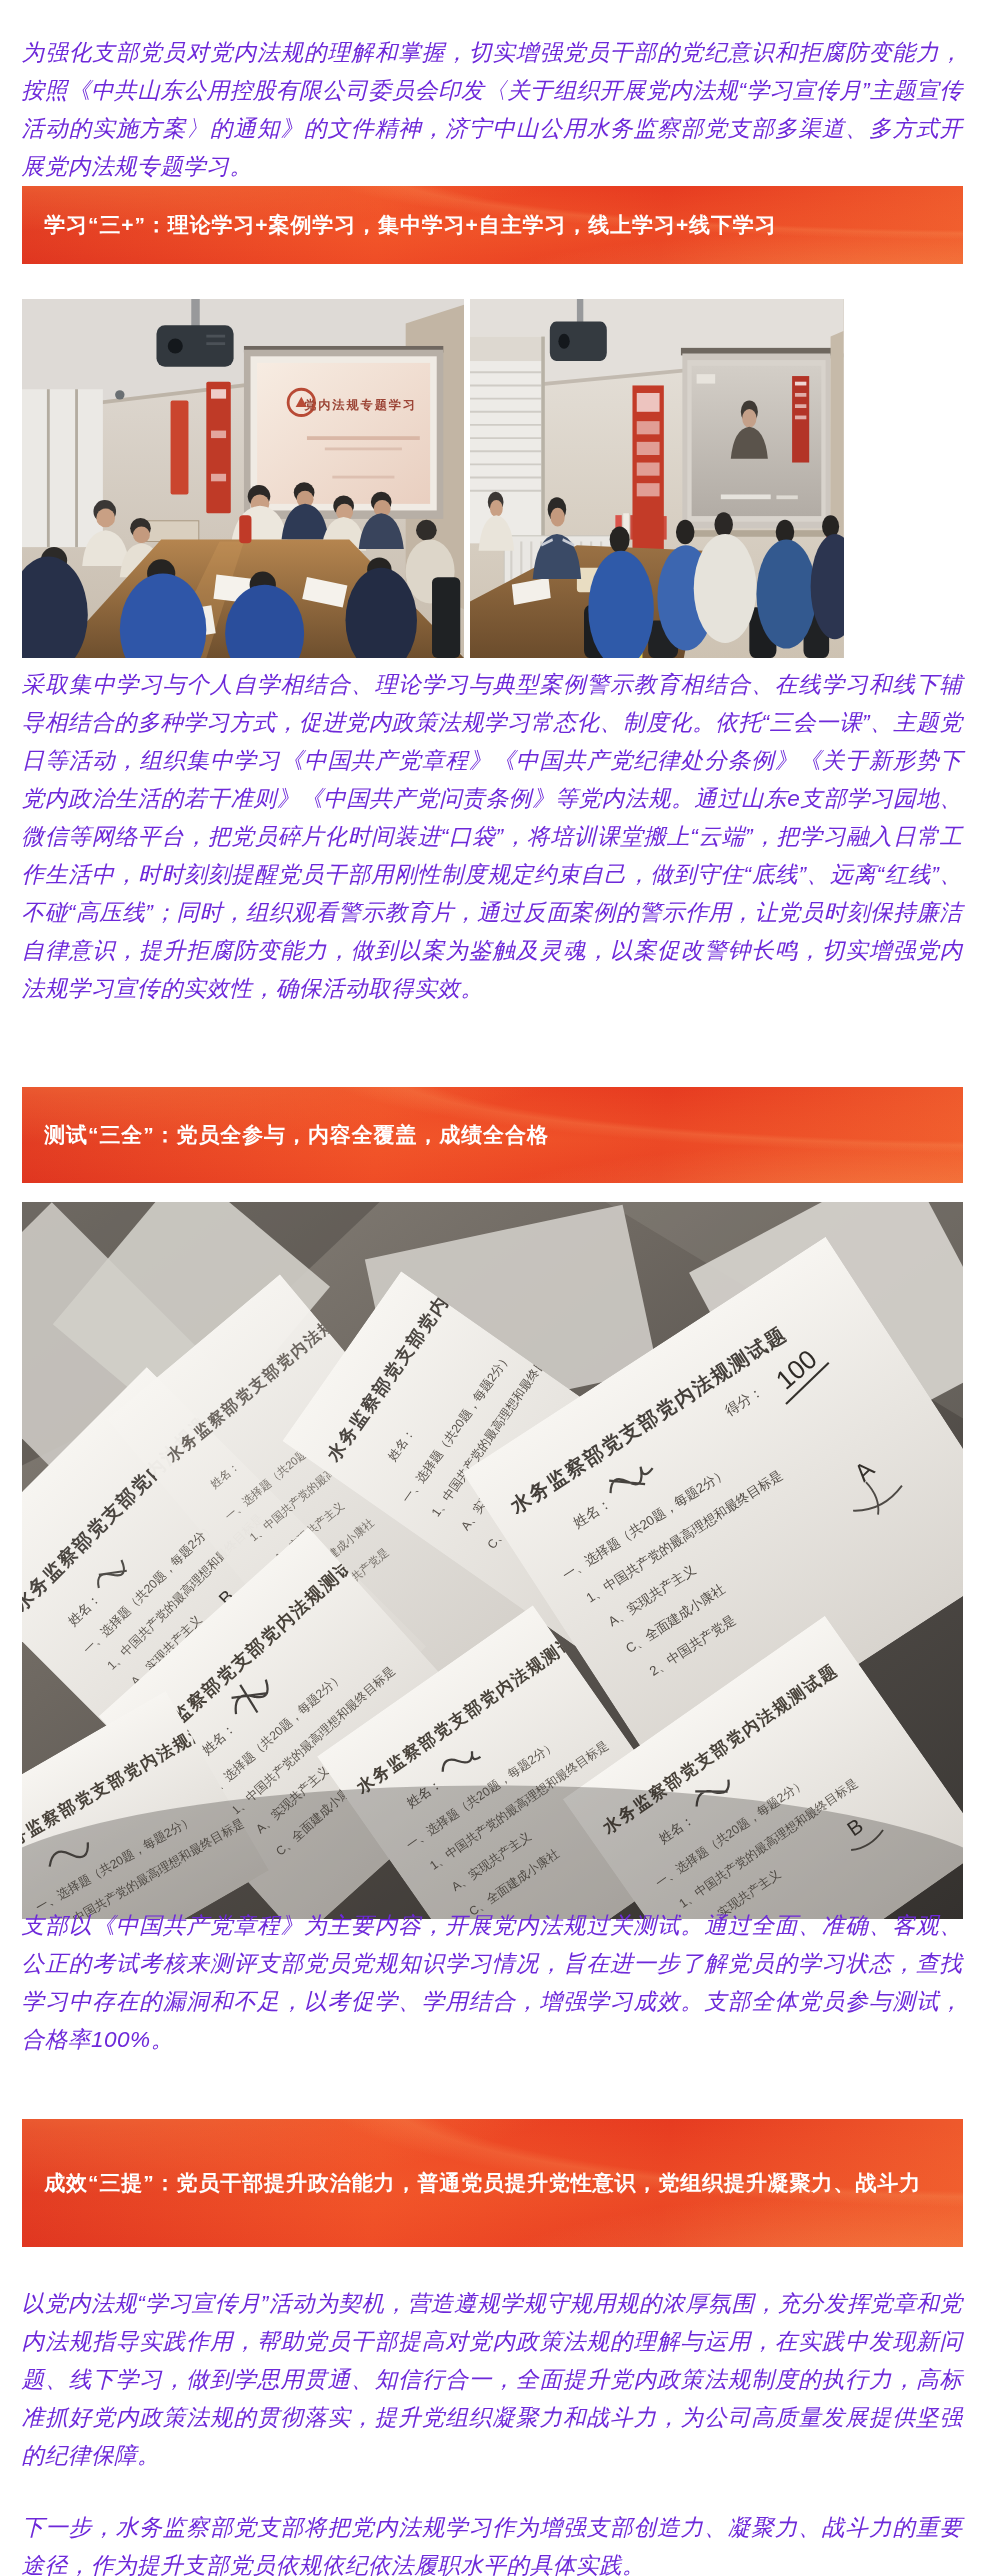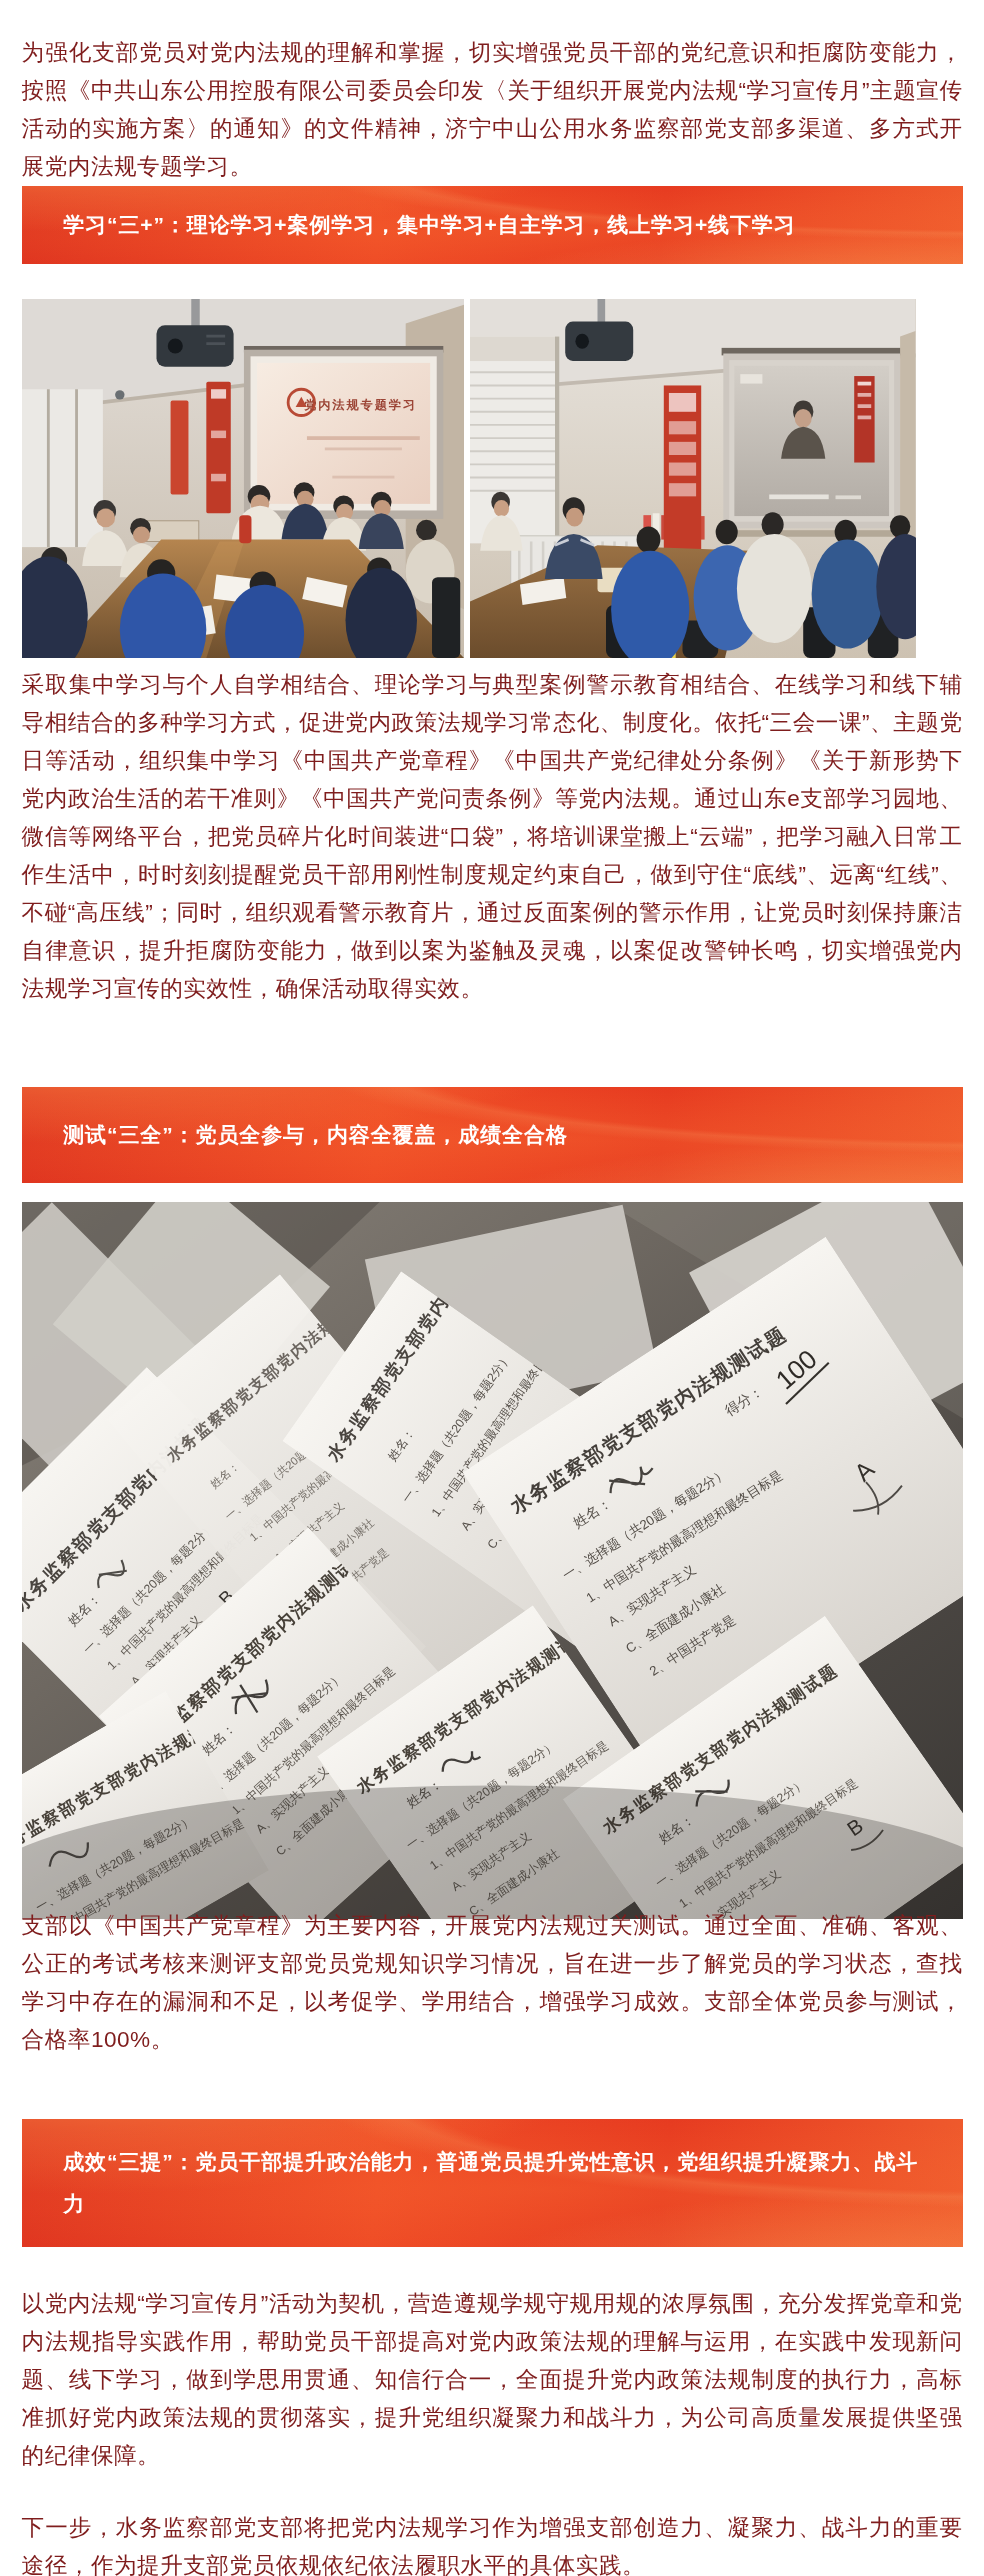--- a/index.html
+++ b/index.html
@@ -4,43 +4,43 @@
 <style>
   html,body{margin:0;padding:0;}
   body{
     width:984px;height:2576px;position:relative;background:#ffffff;
     font-family:"Liberation Sans","DejaVu Sans",sans-serif;
     overflow:hidden;
   }
   .para{
     position:absolute;left:21.6px;width:941px;
     font-size:22.6px;line-height:38px;letter-spacing:0.5px;
-    color:#7f1d1d;text-align:justify;white-space:pre-wrap;
+    color:#6d28d9;text-align:justify;white-space:pre-wrap;font-style:italic;
   }
   .banner{
     position:absolute;left:21.6px;width:941px;box-sizing:border-box;
     display:flex;align-items:center;padding:0 28px 0 22.6px;
     color:#ffffff;font-weight:bold;font-size:21px;letter-spacing:0.9px;line-height:42px;
     overflow:hidden;
     background:
       radial-gradient(95% 170% at 6% -40%, rgba(255,156,78,.60) 0%, rgba(255,156,78,0) 58%),
       radial-gradient(80% 150% at 90% 140%, rgba(255,176,96,.55) 0%, rgba(255,176,96,0) 55%),
       radial-gradient(130% 90% at 55% 55%, rgba(252,118,54,.30) 0%, rgba(252,118,54,0) 65%),
       linear-gradient(96deg,#df3520 0%,#ee4a25 38%,#e63a20 68%,#ef5b2d 100%);
   }
   .banner::before{
     content:"";position:absolute;inset:0;pointer-events:none;
     background:
       radial-gradient(150% 120% at 72% 175%, transparent 42%, rgba(255,200,130,.20) 44%, transparent 51%),
       radial-gradient(130% 100% at 28% -70%, transparent 49%, rgba(255,205,140,.22) 52%, transparent 59%),
       radial-gradient(120% 140% at 108% -20%, transparent 55%, rgba(255,190,120,.16) 58%, transparent 64%);
   }
-  .banner span{position:relative;z-index:1;margin-left:19px;}
+  .banner span{position:relative;z-index:1;}
   .photo-row{
-    position:absolute;left:21.6px;top:299px;width:894px;height:359px;
+    position:absolute;left:21.6px;top:299px;width:822px;height:359px;
     display:flex;gap:6.6px;
   }
   .photo{overflow:hidden;background:#cfc7bb;}
   .photo svg,.photo-large svg{display:block;width:100%;height:100%;}
   .photo-large{
     position:absolute;left:21.6px;top:1202px;width:941px;height:717px;
     overflow:hidden;background:#55504b;
   }
   text{user-select:none;}
 </style>

